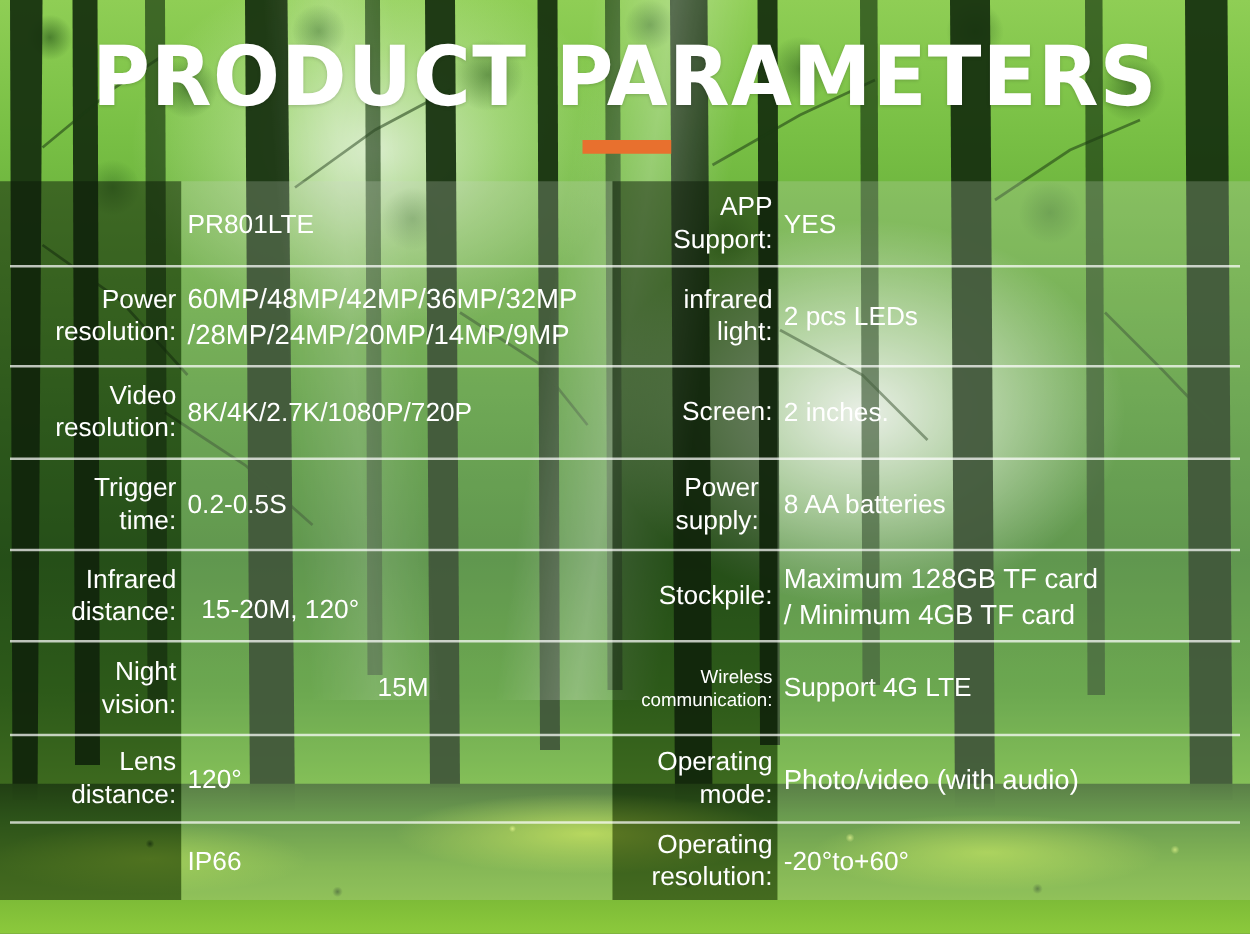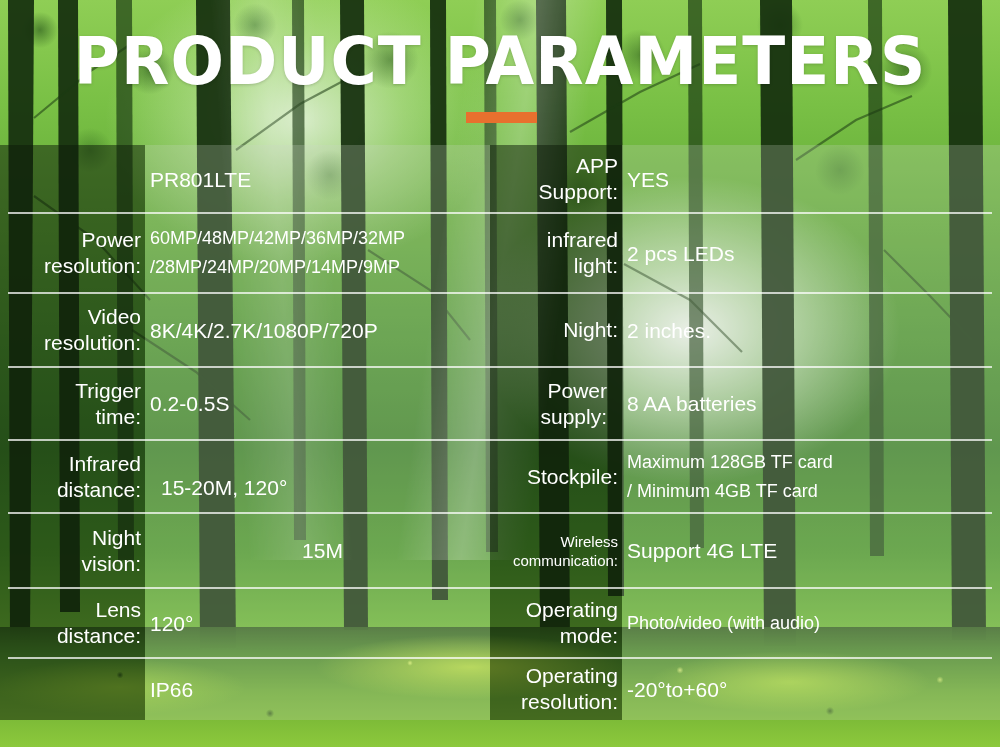--- a/index.html
+++ b/index.html
@@ -92,21 +92,21 @@
     justify-content:flex-end;text-align:right;
     color:#ffffff;font-size:21px;line-height:26px;
     padding-right:4px;
   }
   .lbl.small{font-size:15px;line-height:19px;}
   .val{
     justify-content:flex-start;text-align:left;
     color:#ffffff;font-size:21px;line-height:27px;
     padding-left:5px;
   }
-  .val.big{font-size:18px;line-height:29px;}
+  .val.big{font-size:22px;line-height:29px;}
 </style>
 </head>
 <body>
 
 <div id="stage">
 
   <div class="bg">
     <div class="bg-sky"></div>
     <div class="canopy"></div>
     <svg class="trunk" width="1000" height="747" viewBox="0 0 1000 747" preserveAspectRatio="none">
@@ -253,21 +253,21 @@
             <div>light:</div>
           </div>
         </div>
         <div class="cell val" style="left: 622px; width: 378px; top: 68px; height: 80px;">
           <div style="width: 100%;">
             <div>2 pcs LEDs</div>
           </div>
         </div>
         <div class="cell lbl" style="left: 490px; width: 128px; top: 148px; height: 74px;">
           <div style="width: 100%;">
-            <div>Night:</div>
+            <div>Screen:</div>
           </div>
         </div>
         <div class="cell val" style="left: 622px; width: 378px; top: 148px; height: 74px;">
           <div style="width: 100%;">
             <div>2 inches.</div>
           </div>
         </div>
         <div class="cell lbl" style="left: 479px; width: 128px; top: 222px; height: 73px;">
           <div style="width: 100%;">
             <div>Power</div>

